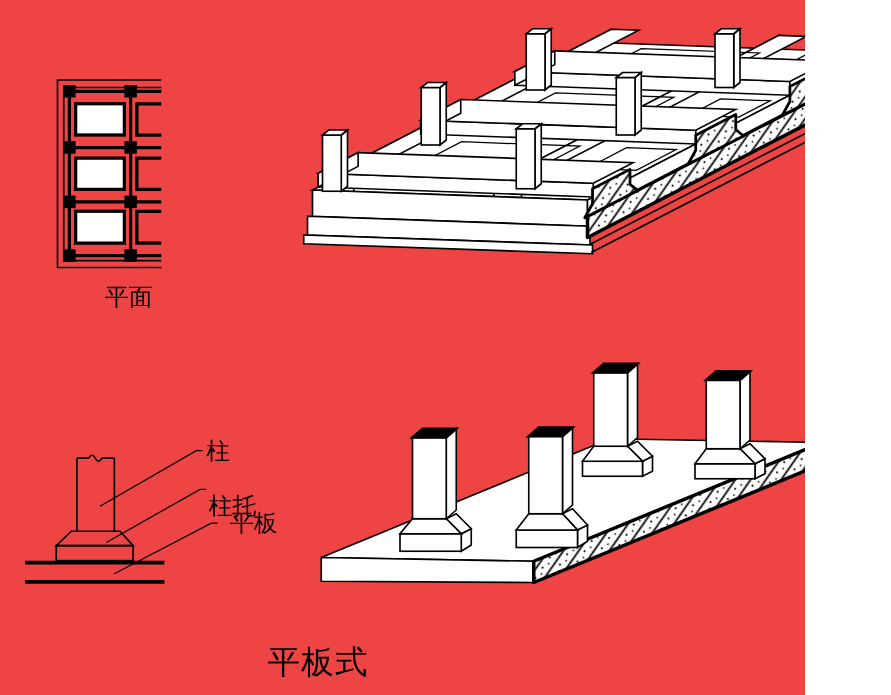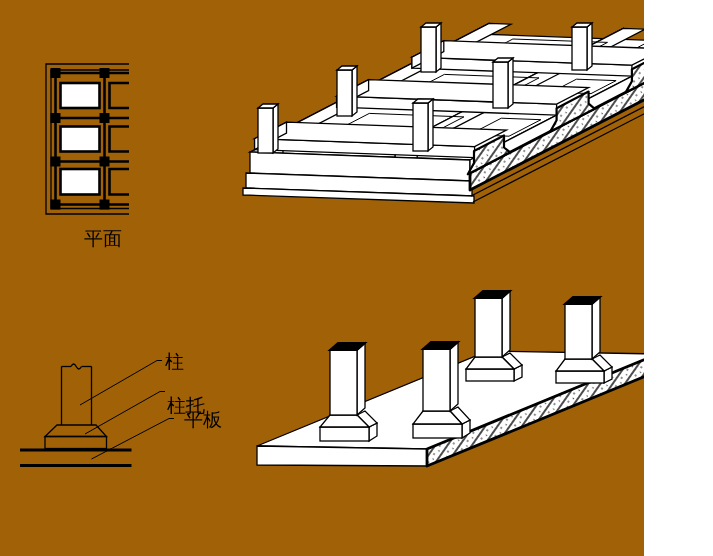--- a/index.html
+++ b/index.html
@@ -1,16 +1,16 @@
 <!DOCTYPE html>
 <html><head>
 <meta charset="utf-8">
 <style>
   html,body{margin:0;padding:0;background:#ffffff;}
-  .stage{position:relative;width:644px;height:556px;background:#a16207;overflow:hidden;
+  .stage{position:relative;width:644px;height:556px;background:#ef4444;overflow:hidden;
          font-family:"Liberation Serif","DejaVu Serif",serif;}
   .stage svg{position:absolute;left:0;top:0;}
   .lbl{position:absolute;color:#000;white-space:nowrap;line-height:1;}
   .title{font-size:26px;letter-spacing:1px;}
   .small{font-size:19px;}
   .callout{font-size:19px;}
   .wm{position:absolute;font-family:"Liberation Sans","DejaVu Sans",sans-serif;
       font-weight:bold;font-size:19px;color:#efefef;letter-spacing:1px;
       text-shadow:2px 2px 1px #8f8f8f,-1px -1px 0 #d8d8d8;white-space:nowrap;}
   
@@ -226,15 +226,16 @@
 
 <div class="lbl small" style="left:84px;top:229px;">平面</div>
 
 
 <div class="lbl callout" style="left:165px;top:352px;">柱</div>
 
 <div class="lbl callout" style="left:167px;top:396px;">柱托</div>
 
 <div class="lbl callout" style="left:184px;top:410px;">平板</div>
 
+<div class="lbl title" style="left:214px;top:517px;">平板式</div>
 
 
 </div>
 
 </body></html>

